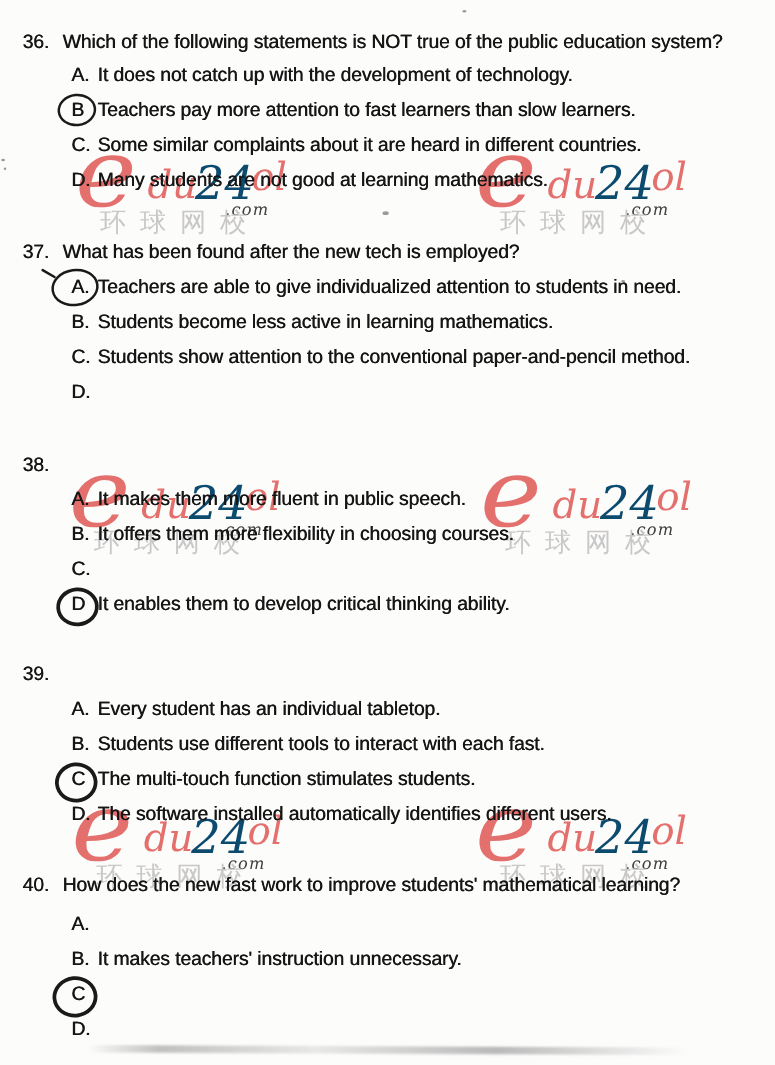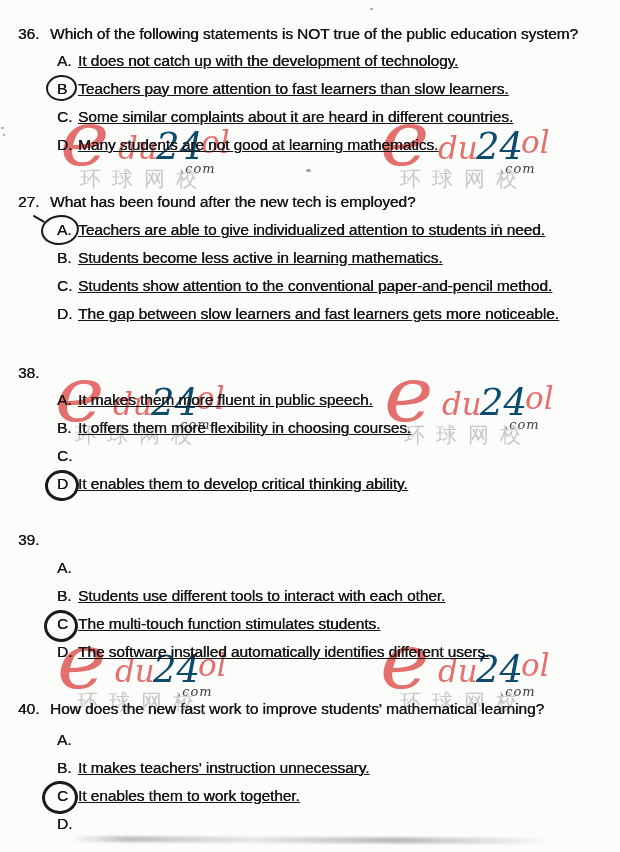--- a/index.html
+++ b/index.html
@@ -18,21 +18,21 @@
     font-size:15.5px;line-height:18px;letter-spacing:-0.1px;
     color:#161616;
     text-shadow:0.35px 0 0 #161616;
     white-space:nowrap;
   }
   .q{position:absolute;left:0;width:620px;z-index:2;}
   .row{position:absolute;left:0;width:620px;height:20px;}
   .qnum{left:18px;}
   .qtext{left:50px;}
   .optletter{left:57px;}
-  .opttext{left:78px;text-decoration:underline;}
+  .opttext{left:78px;}
 
   
   .circle{
     position:absolute;z-index:3;
     border:2.5px solid #1a1a1a;
     border-radius:50%;
     background:transparent;
   }
   .tail::before{
     content:"";position:absolute;left:-9px;top:-2px;
@@ -141,39 +141,38 @@
       <span class="txt opttext">Some similar complaints about it are heard in different countries.</span>
     </div>
     <div class="row" style="top:111px">
       <span class="txt optletter">D.</span>
       <span class="txt opttext">Many students are not good at learning mathematics.</span>
     </div>
   </div>
 
   <div class="q" style="top:193px">
     <div class="row" style="top:0">
-      <span class="txt qnum">27.</span>
+      <span class="txt qnum">37.</span>
       <span class="txt qtext">What has been found after the new tech is employed?</span>
     </div>
     <div class="row" style="top:28px">
       <div class="circle tail" style="left:41px;top:-6px;width:34px;height:26px;transform:rotate(-8deg);border-width:2.6px"></div>
       <span class="txt optletter">A.</span>
       <span class="txt opttext">Teachers are able to give individualized attention to students in need.</span>
     </div>
     <div class="row" style="top:56px">
       <span class="txt optletter">B.</span>
       <span class="txt opttext">Students become less active in learning mathematics.</span>
     </div>
     <div class="row" style="top:84px">
       <span class="txt optletter">C.</span>
       <span class="txt opttext">Students show attention to the conventional paper-and-pencil method.</span>
     </div>
     <div class="row" style="top:112px">
       <span class="txt optletter">D.</span>
-      <span class="txt opttext">The gap between slow learners and fast learners gets more noticeable.</span>
     </div>
   </div>
 
   <div class="q" style="top:364px">
     <div class="row" style="top:0">
       <span class="txt qnum">38.</span>
     </div>
     <div class="row" style="top:27px">
       <span class="txt optletter">A.</span>
       <span class="txt opttext">It makes them more fluent in public speech.</span>
@@ -191,24 +190,25 @@
       <span class="txt opttext">It enables them to develop critical thinking ability.</span>
     </div>
   </div>
 
   <div class="q" style="top:531px">
     <div class="row" style="top:0">
       <span class="txt qnum">39.</span>
     </div>
     <div class="row" style="top:28px">
       <span class="txt optletter">A.</span>
+      <span class="txt opttext">Every student has an individual tabletop.</span>
     </div>
     <div class="row" style="top:56px">
       <span class="txt optletter">B.</span>
-      <span class="txt opttext">Students use different tools to interact with each other.</span>
+      <span class="txt opttext">Students use different tools to interact with each fast.</span>
     </div>
     <div class="row" style="top:84px">
       <div class="circle" style="left:44px;top:-5px;width:28px;height:26px;transform:rotate(-5deg);border-width:3px"></div>
       <span class="txt optletter">C</span>
       <span class="txt opttext">The multi-touch function stimulates students.</span>
     </div>
     <div class="row" style="top:112px">
       <span class="txt optletter">D.</span>
       <span class="txt opttext">The software installed automatically identifies different users.</span>
     </div>
@@ -222,21 +222,20 @@
     <div class="row" style="top:31px">
       <span class="txt optletter">A.</span>
     </div>
     <div class="row" style="top:59px">
       <span class="txt optletter">B.</span>
       <span class="txt opttext">It makes teachers' instruction unnecessary.</span>
     </div>
     <div class="row" style="top:87px">
       <div class="circle" style="left:42px;top:-6px;width:30px;height:27px;transform:rotate(-5deg);border-width:3.2px"></div>
       <span class="txt optletter">C</span>
-      <span class="txt opttext">It enables them to work together.</span>
     </div>
     <div class="row" style="top:115px">
       <span class="txt optletter">D.</span>
     </div>
   </div>
 
   <div class="speck" style="left:370px;top:8px;width:3px;height:2px"></div>
   <div class="speck" style="left:306px;top:169px;width:5px;height:3px"></div>
   <div class="speck" style="left:497px;top:224px;width:3px;height:2px"></div>
   <div class="speck" style="left:1px;top:127px;width:3px;height:2px"></div>

